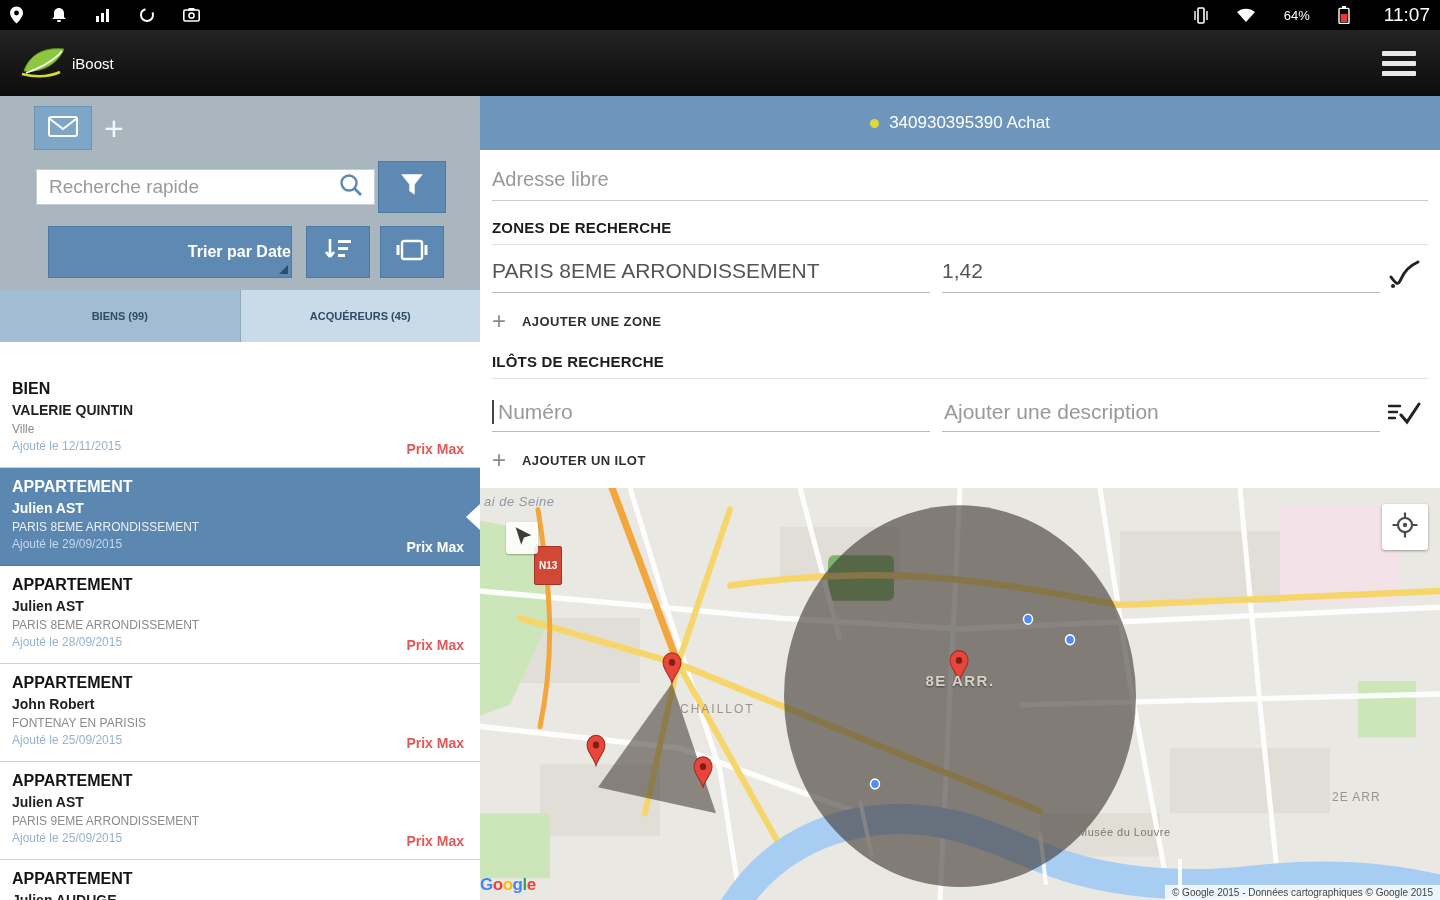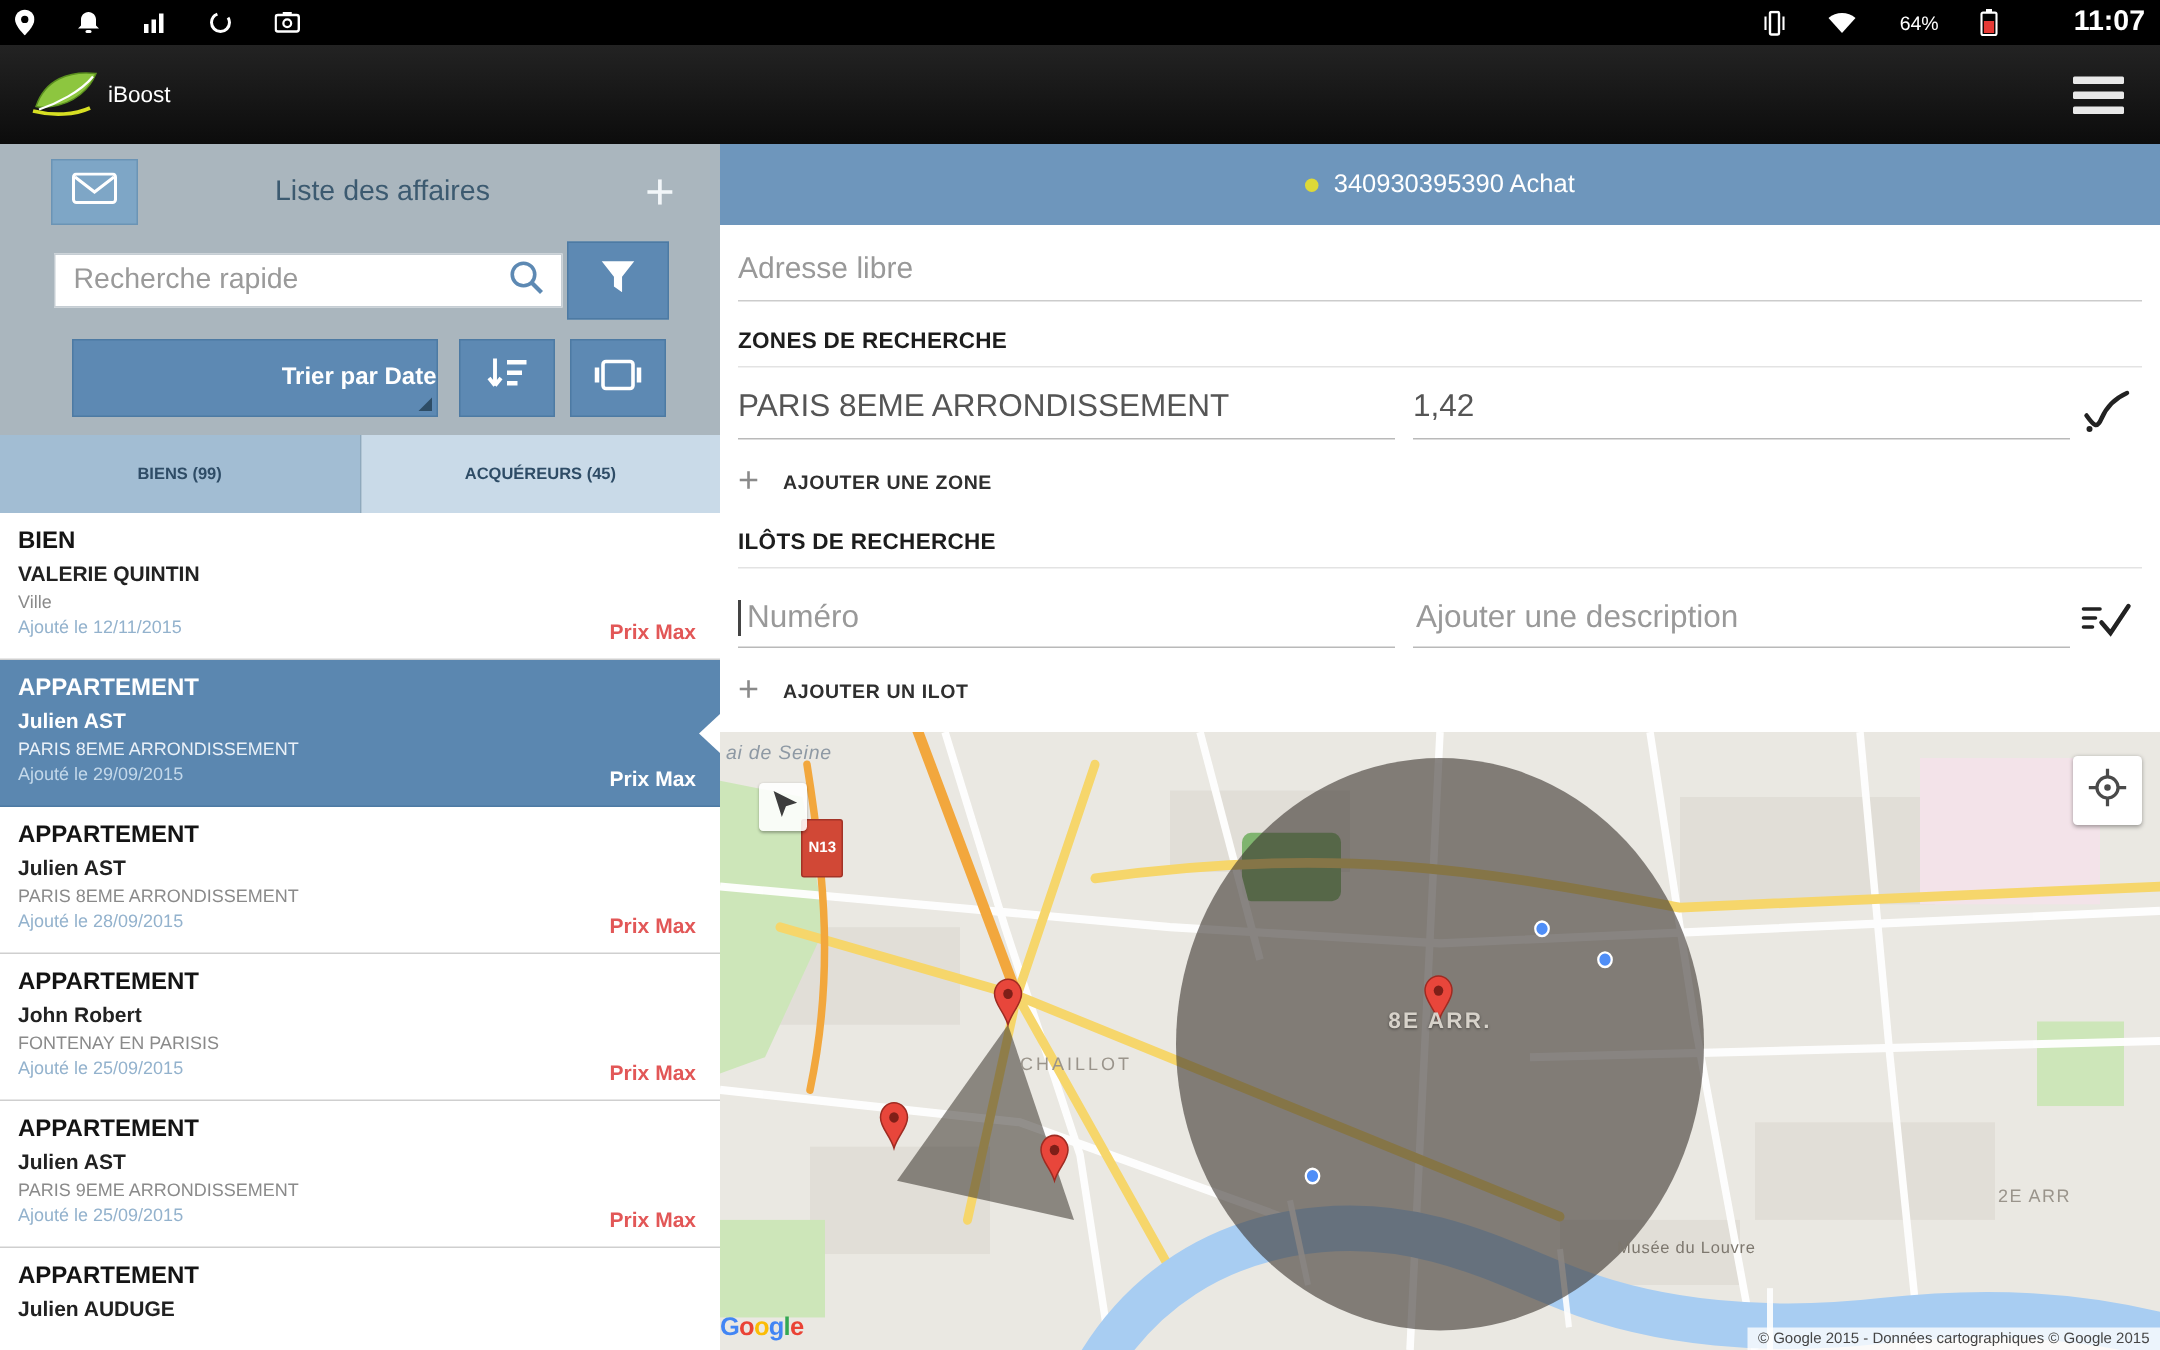--- a/index.html
+++ b/index.html
@@ -9,21 +9,21 @@
     font-family:"Liberation Sans", sans-serif; background:#fff;
   }
 
   
   .status-bar {
     position:absolute; top:0; left:0; right:0; height:30px; background:#000;
     display:flex; align-items:center; justify-content:space-between; padding:0 10px;
   }
   .sb-group { display:flex; align-items:center; gap:28px; }
   .sb-icon svg { display:block; }
-  .sb-time { color:#fff; font-size:19px; font-weight:bold; margin-left:22px; }
+  .sb-time { color:#fff; font-size:19px; font-weight:normal; margin-left:6px; }
   .sb-batt-text { color:#fff; font-size:13px; }
 
   
   .app-bar {
     position:absolute; top:30px; left:0; right:0; height:66px;
     background:linear-gradient(#232323,#0c0c0c);
     display:flex; align-items:center; padding:0 20px;
   }
   .logo-wrap { display:flex; align-items:center; gap:6px; }
   .app-title { color:#fff; font-size:15px; }
@@ -58,21 +58,21 @@
               display:flex; align-items:center; justify-content:center; }
   .sort-order-btn { margin-left:auto; }
   .view-btn { margin-left:10px; }
 
   .tabs { display:flex; height:52px; flex:none; }
   .tab { flex:1; display:flex; align-items:center; justify-content:center;
          font-size:11px; font-weight:bold; color:#2e4c66; }
   .tab-biens { background:#a2bdd3; border-right:1px solid #8fa9bd; }
   .tab-acq { background:#c9dae8; }
 
-  .list { flex:1; overflow:hidden; background:#fff; }
+  .list { flex:1; overflow:hidden; background:#fff;margin-top:28px; }
   .item { position:relative; height:98px; padding:10px 14px 0 12px; border-bottom:1px solid #cfcfcf; }
   .item-type { font-size:16px; font-weight:bold; color:#141414; }
   .item-name { font-size:14px; font-weight:bold; color:#222; margin-top:4px; }
   .item-loc  { font-size:12px; color:#8a8a8a; margin-top:4px; }
   .item-date { font-size:12px; color:#93b2cd; margin-top:3px; }
   .item-price{ position:absolute; right:16px; bottom:10px; color:#e25757; font-weight:bold; font-size:14px; }
   .item.selected { background:#5b87b0; border-bottom-color:#4d7aa3; }
   .item.selected .item-type, .item.selected .item-name { color:#fff; }
   .item.selected .item-loc  { color:#eaf1f8; }
   .item.selected .item-date { color:#c3d8ea; }
@@ -217,21 +217,20 @@
       <div class="sidebar-top">
         <div class="top-row1">
           <div class="mail-btn">
             <span>
               <svg width="30" height="21" viewBox="0 0 30 21">
                   <rect x="1" y="1" width="28" height="19" rx="2" fill="none" stroke="#fff" stroke-width="2"></rect>
                   <path d="M2,3 L15,13 L28,3" fill="none" stroke="#fff" stroke-width="2"></path>
                 </svg>
             </span>
           </div>
-          <div class="list-title">Liste des affaires</div>
           <div class="add-affair-btn">+</div>
         </div>
         <div class="top-row2">
           <div class="search-box">
             <input class="search-input" type="text" placeholder="Recherche rapide" style="">
             <span>
               <svg width="26" height="26" viewBox="0 0 26 26">
                   <circle cx="11" cy="11" r="7.5" fill="none" stroke="#5d89b3" stroke-width="2.4"></circle>
                   <path d="M16.5,16.5 L23,23" stroke="#5d89b3" stroke-width="2.8"></path>
                 </svg>

